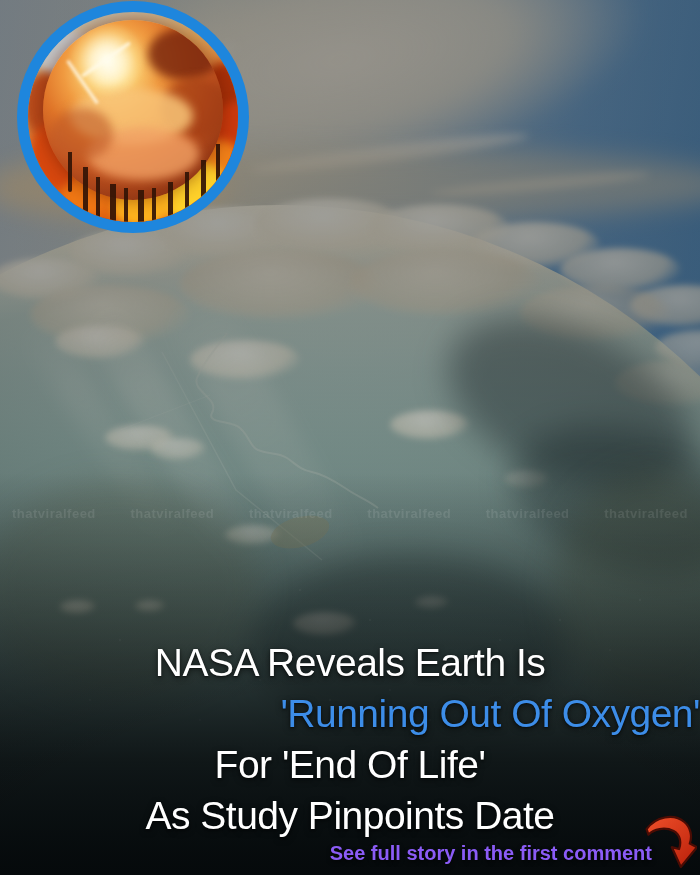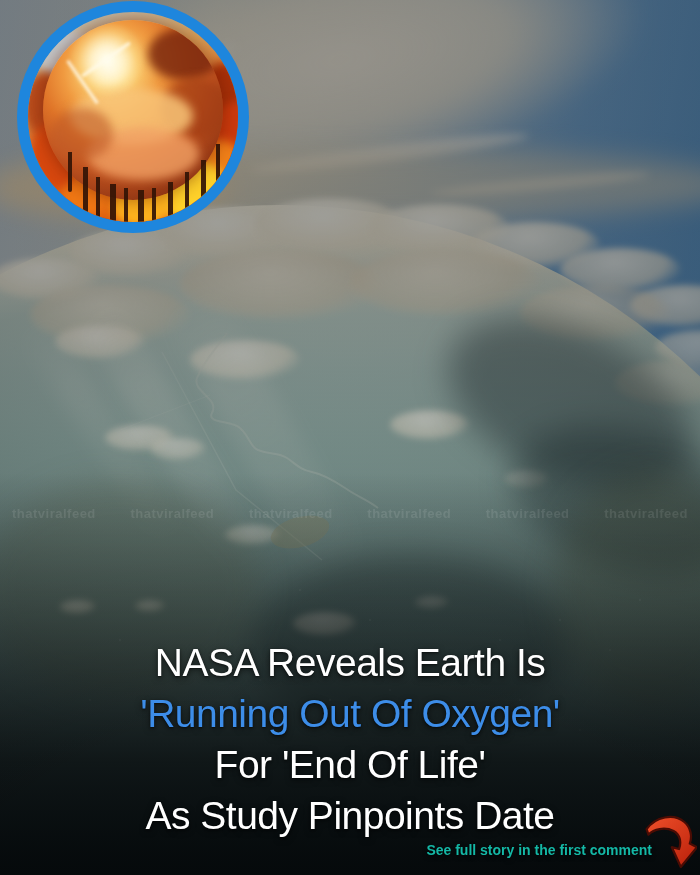--- a/index.html
+++ b/index.html
@@ -64,23 +64,23 @@
   .glare{position:absolute;left:27px;top:3px;width:74px;height:74px;border-radius:50%;filter:blur(2px);
     background:radial-gradient(circle,rgba(255,255,245,.98) 0%,rgba(255,246,214,.85) 28%,rgba(255,228,150,.35) 55%,rgba(255,220,140,0) 75%);}
   .glare-ray{position:absolute;background:rgba(255,252,235,.85);filter:blur(1.5px);}
   .drip{position:absolute;background:#321305;border-radius:0 0 4px 4px;opacity:.92;}
 
   
   .headline{position:absolute;left:0;top:637px;width:700px;text-align:center;
     font-weight:normal;font-size:39px;line-height:51px;letter-spacing:-.5px;
     text-shadow:0 2px 6px rgba(0,0,0,.6),0 1px 2px rgba(0,0,0,.5);}
   .hl-white{color:var(--hl-white);}
-  .hl-blue{color:var(--hl-blue);}
-
-  .cta{position:absolute;right:48px;top:842px;font-weight:bold;font-size:14px;color:#14b8a6;
+  .hl-blue{color:var(--hl-blue);text-align:right;}
+
+  .cta{position:absolute;right:48px;top:842px;font-weight:bold;font-size:20px;color:#8b5cf6;
     text-shadow:0 2px 4px rgba(0,0,0,.7);}
   .arrow-wrap{position:absolute;right:3px;top:810px;width:54px;height:60px;}
 </style>
 </head>
 <body>
 
 <div class="canvas">
 
   <div class="sky"></div>
   <div class="veil big"></div>

